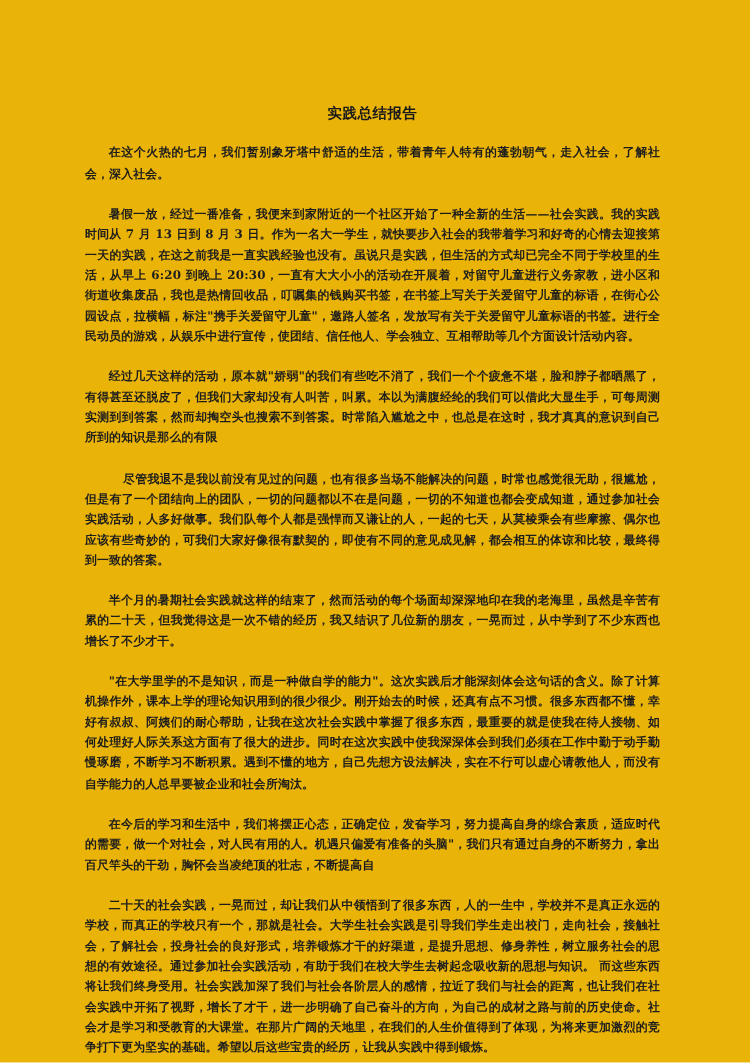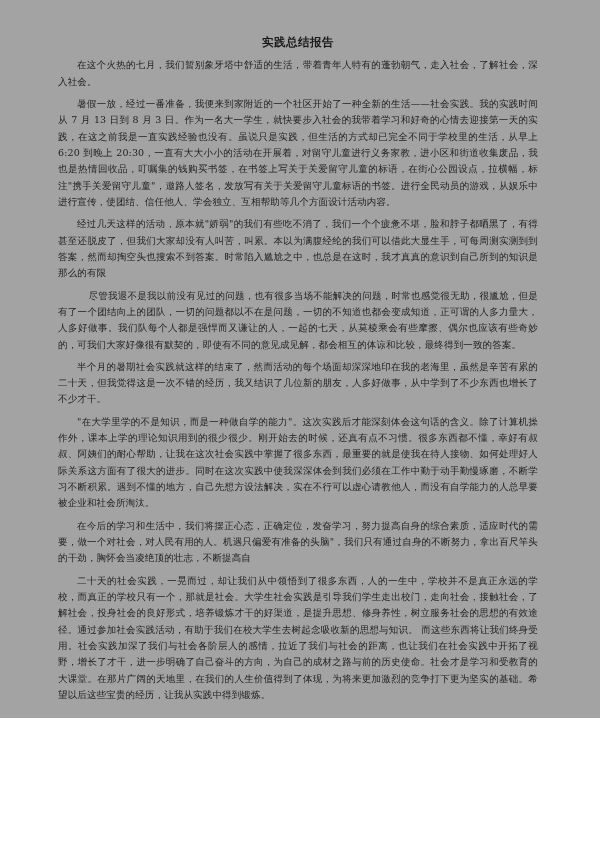--- a/index.html
+++ b/index.html
@@ -9,59 +9,60 @@
   }
   body {
     width: 600px;
     height: 850px;
     overflow: hidden;
     font-family: "DejaVu Serif", serif;
   }
   .page {
     position: relative;
     width: 600px;
-    height: 718px;
-    background: #a3a3a3;
+    height: 850px;
+    background: #eab308;
     box-sizing: border-box;
-    padding: 34px 56px 20px 52px;
+    padding: 82px 56px 20px 52px;
   }
   .doc-title {
     text-align: center;
     font-size: 11.5px;
     font-weight: bold;
     color: #1a1a1a;
     letter-spacing: 0.5px;
     margin: 0 0 4px 0;
     line-height: 1.5;
   }
   .body-text {
     font-size: 9.5px;
     color: #1d1d1d;
     line-height: 1.72;
     text-align: justify;
     text-justify: inter-ideograph;
   }
   .body-text p {
-    margin: 6px;
+    margin: 16px;
     text-indent: 2em;
     letter-spacing: 0.15px;
+    font-weight: bold;
   }
   .body-text p.indent-extra {
     text-indent: 3.2em;
   }
 </style>
 </head>
 <body>
 
 <div class="page">
   <h1 class="doc-title">实践总结报告</h1>
   <div class="body-text">
     <p>在这个火热的七月，我们暂别象牙塔中舒适的生活，带着青年人特有的蓬勃朝气，走入社会，了解社会，深入社会。</p>
     <p>暑假一放，经过一番准备，我便来到家附近的一个社区开始了一种全新的生活——社会实践。我的实践时间从 7 月 13 日到 8 月 3 日。作为一名大一学生，就快要步入社会的我带着学习和好奇的心情去迎接第一天的实践，在这之前我是一直实践经验也没有。虽说只是实践，但生活的方式却已完全不同于学校里的生活，从早上 6:20 到晚上 20:30，一直有大大小小的活动在开展着，对留守儿童进行义务家教，进小区和街道收集废品，我也是热情回收品，叮嘱集的钱购买书签，在书签上写关于关爱留守儿童的标语，在街心公园设点，拉横幅，标注"携手关爱留守儿童"，邀路人签名，发放写有关于关爱留守儿童标语的书签。进行全民动员的游戏，从娱乐中进行宣传，使团结、信任他人、学会独立、互相帮助等几个方面设计活动内容。</p>
     <p>经过几天这样的活动，原本就"娇弱"的我们有些吃不消了，我们一个个疲惫不堪，脸和脖子都晒黑了，有得甚至还脱皮了，但我们大家却没有人叫苦，叫累。本以为满腹经纶的我们可以借此大显生手，可每周测实测到到答案，然而却掏空头也搜索不到答案。时常陷入尴尬之中，也总是在这时，我才真真的意识到自己所到的知识是那么的有限</p>
-    <p class="indent-extra">尽管我退不是我以前没有见过的问题，也有很多当场不能解决的问题，时常也感觉很无助，很尴尬，但是有了一个团结向上的团队，一切的问题都以不在是问题，一切的不知道也都会变成知道，正可谓的人多力量大，人多好做事。我们队每个人都是强悍而又谦让的人，一起的七天，从莫棱乘会有些摩擦、偶尔也应该有些奇妙的，可我们大家好像很有默契的，即使有不同的意见成见解，都会相互的体谅和比较，最终得到一致的答案。</p>
-    <p>半个月的暑期社会实践就这样的结束了，然而活动的每个场面却深深地印在我的老海里，虽然是辛苦有累的二十天，但我觉得这是一次不错的经历，我又结识了几位新的朋友，人多好做事，从中学到了不少东西也增长了不少才干。</p>
+    <p class="indent-extra">尽管我退不是我以前没有见过的问题，也有很多当场不能解决的问题，时常也感觉很无助，很尴尬，但是有了一个团结向上的团队，一切的问题都以不在是问题，一切的不知道也都会变成知道，通过参加社会实践活动，人多好做事。我们队每个人都是强悍而又谦让的人，一起的七天，从莫棱乘会有些摩擦、偶尔也应该有些奇妙的，可我们大家好像很有默契的，即使有不同的意见成见解，都会相互的体谅和比较，最终得到一致的答案。</p>
+    <p>半个月的暑期社会实践就这样的结束了，然而活动的每个场面却深深地印在我的老海里，虽然是辛苦有累的二十天，但我觉得这是一次不错的经历，我又结识了几位新的朋友，一晃而过，从中学到了不少东西也增长了不少才干。</p>
     <p>"在大学里学的不是知识，而是一种做自学的能力"。这次实践后才能深刻体会这句话的含义。除了计算机操作外，课本上学的理论知识用到的很少很少。刚开始去的时候，还真有点不习惯。很多东西都不懂，幸好有叔叔、阿姨们的耐心帮助，让我在这次社会实践中掌握了很多东西，最重要的就是使我在待人接物、如何处理好人际关系这方面有了很大的进步。同时在这次实践中使我深深体会到我们必须在工作中勤于动手勤慢琢磨，不断学习不断积累。遇到不懂的地方，自己先想方设法解决，实在不行可以虚心请教他人，而没有自学能力的人总早要被企业和社会所淘汰。</p>
     <p>在今后的学习和生活中，我们将摆正心态，正确定位，发奋学习，努力提高自身的综合素质，适应时代的需要，做一个对社会，对人民有用的人。机遇只偏爱有准备的头脑"，我们只有通过自身的不断努力，拿出百尺竿头的干劲，胸怀会当凌绝顶的壮志，不断提高自</p>
     <p>二十天的社会实践，一晃而过，却让我们从中领悟到了很多东西，人的一生中，学校并不是真正永远的学校，而真正的学校只有一个，那就是社会。大学生社会实践是引导我们学生走出校门，走向社会，接触社会，了解社会，投身社会的良好形式，培养锻炼才干的好渠道，是提升思想、修身养性，树立服务社会的思想的有效途径。通过参加社会实践活动，有助于我们在校大学生去树起念吸收新的思想与知识。 而这些东西将让我们终身受用。社会实践加深了我们与社会各阶层人的感情，拉近了我们与社会的距离，也让我们在社会实践中开拓了视野，增长了才干，进一步明确了自己奋斗的方向，为自己的成材之路与前的历史使命。社会才是学习和受教育的大课堂。在那片广阔的天地里，在我们的人生价值得到了体现，为将来更加激烈的竞争打下更为坚实的基础。希望以后这些宝贵的经历，让我从实践中得到锻炼。</p>
     <p></p>
   </div>
 </div>
 
 </body></html>

